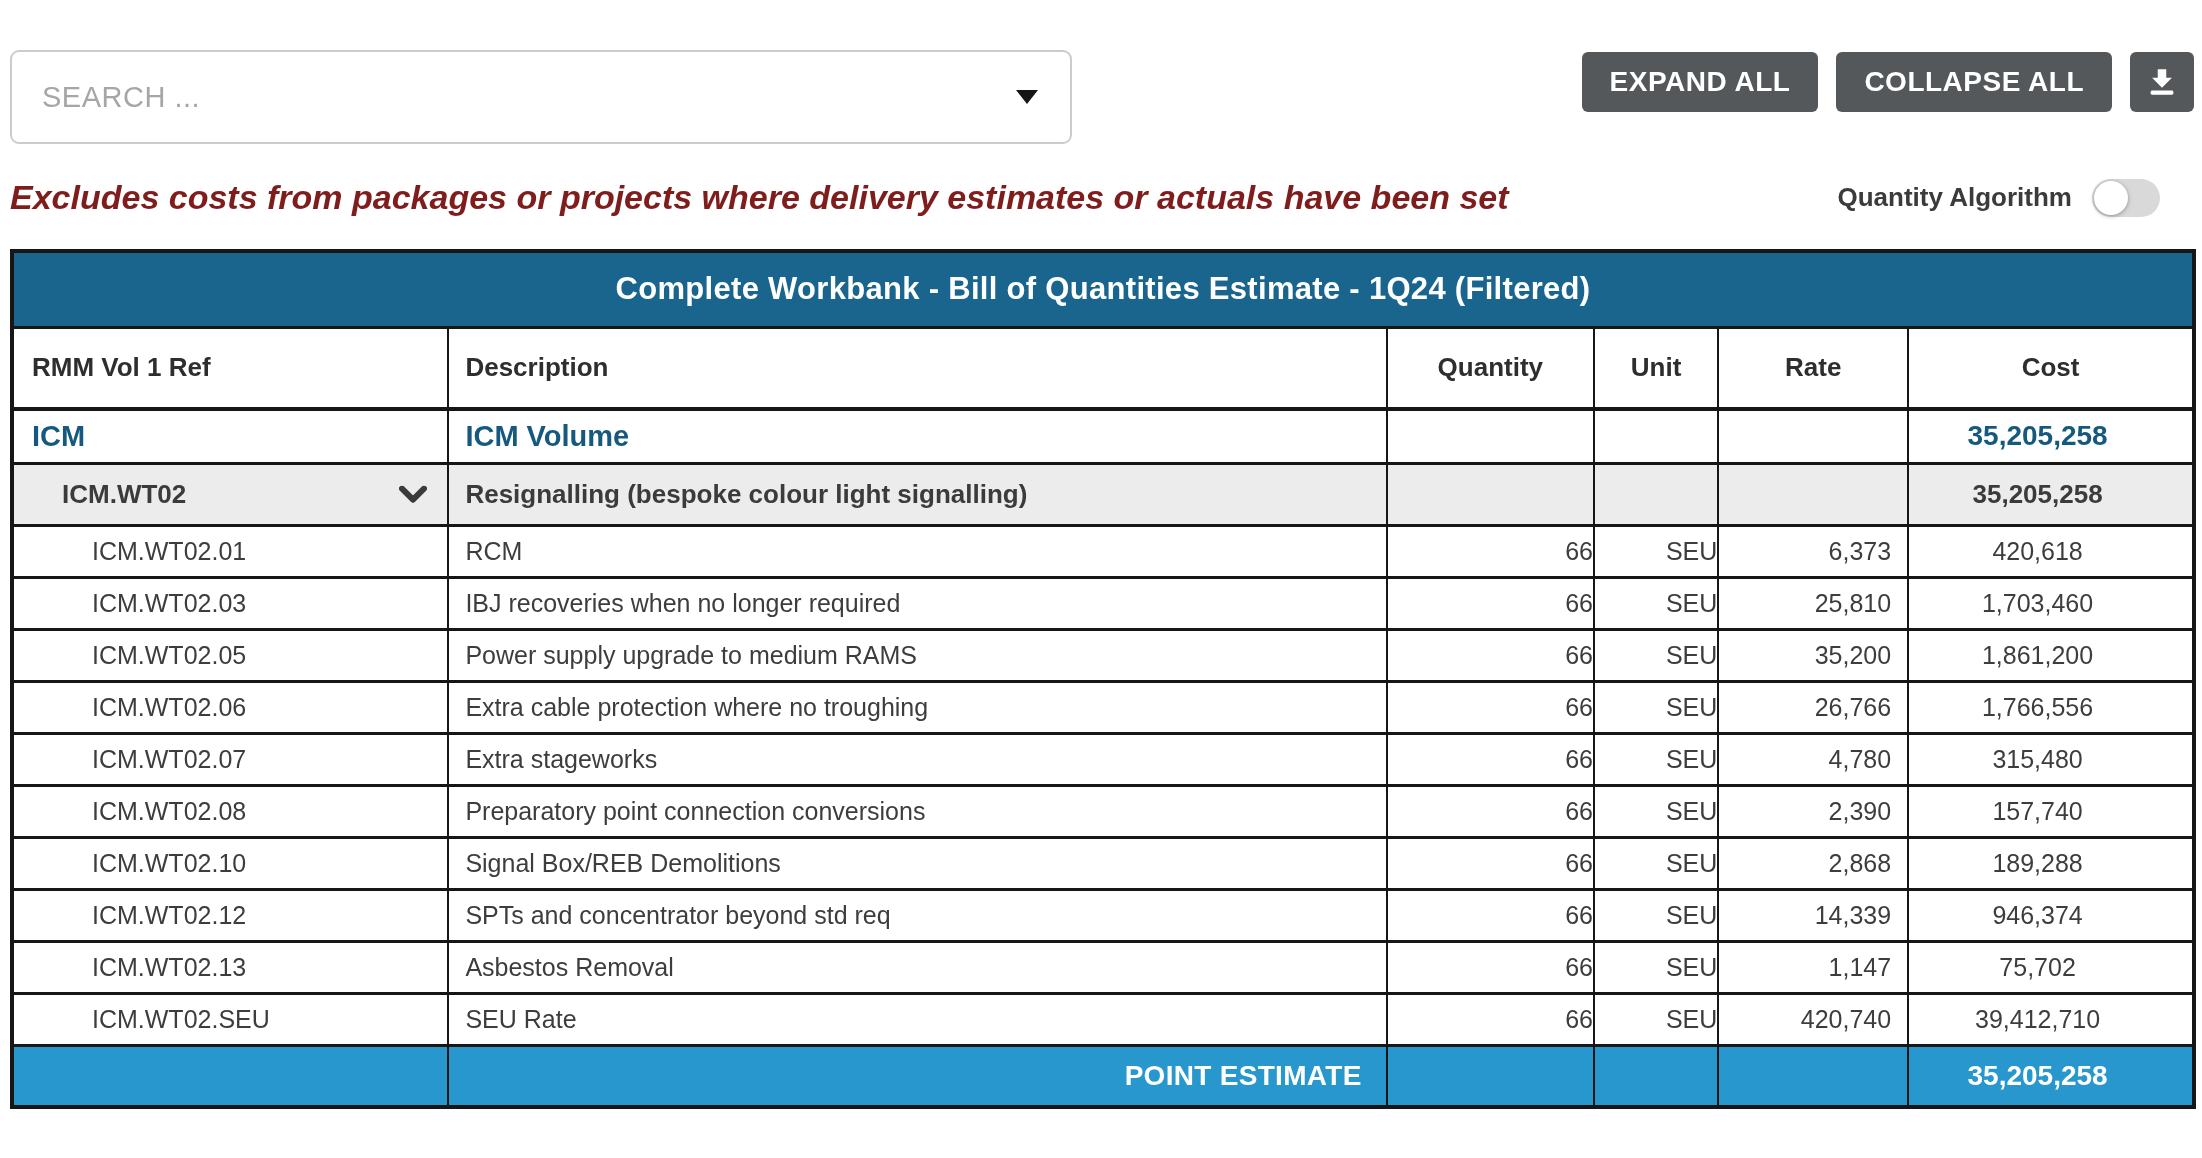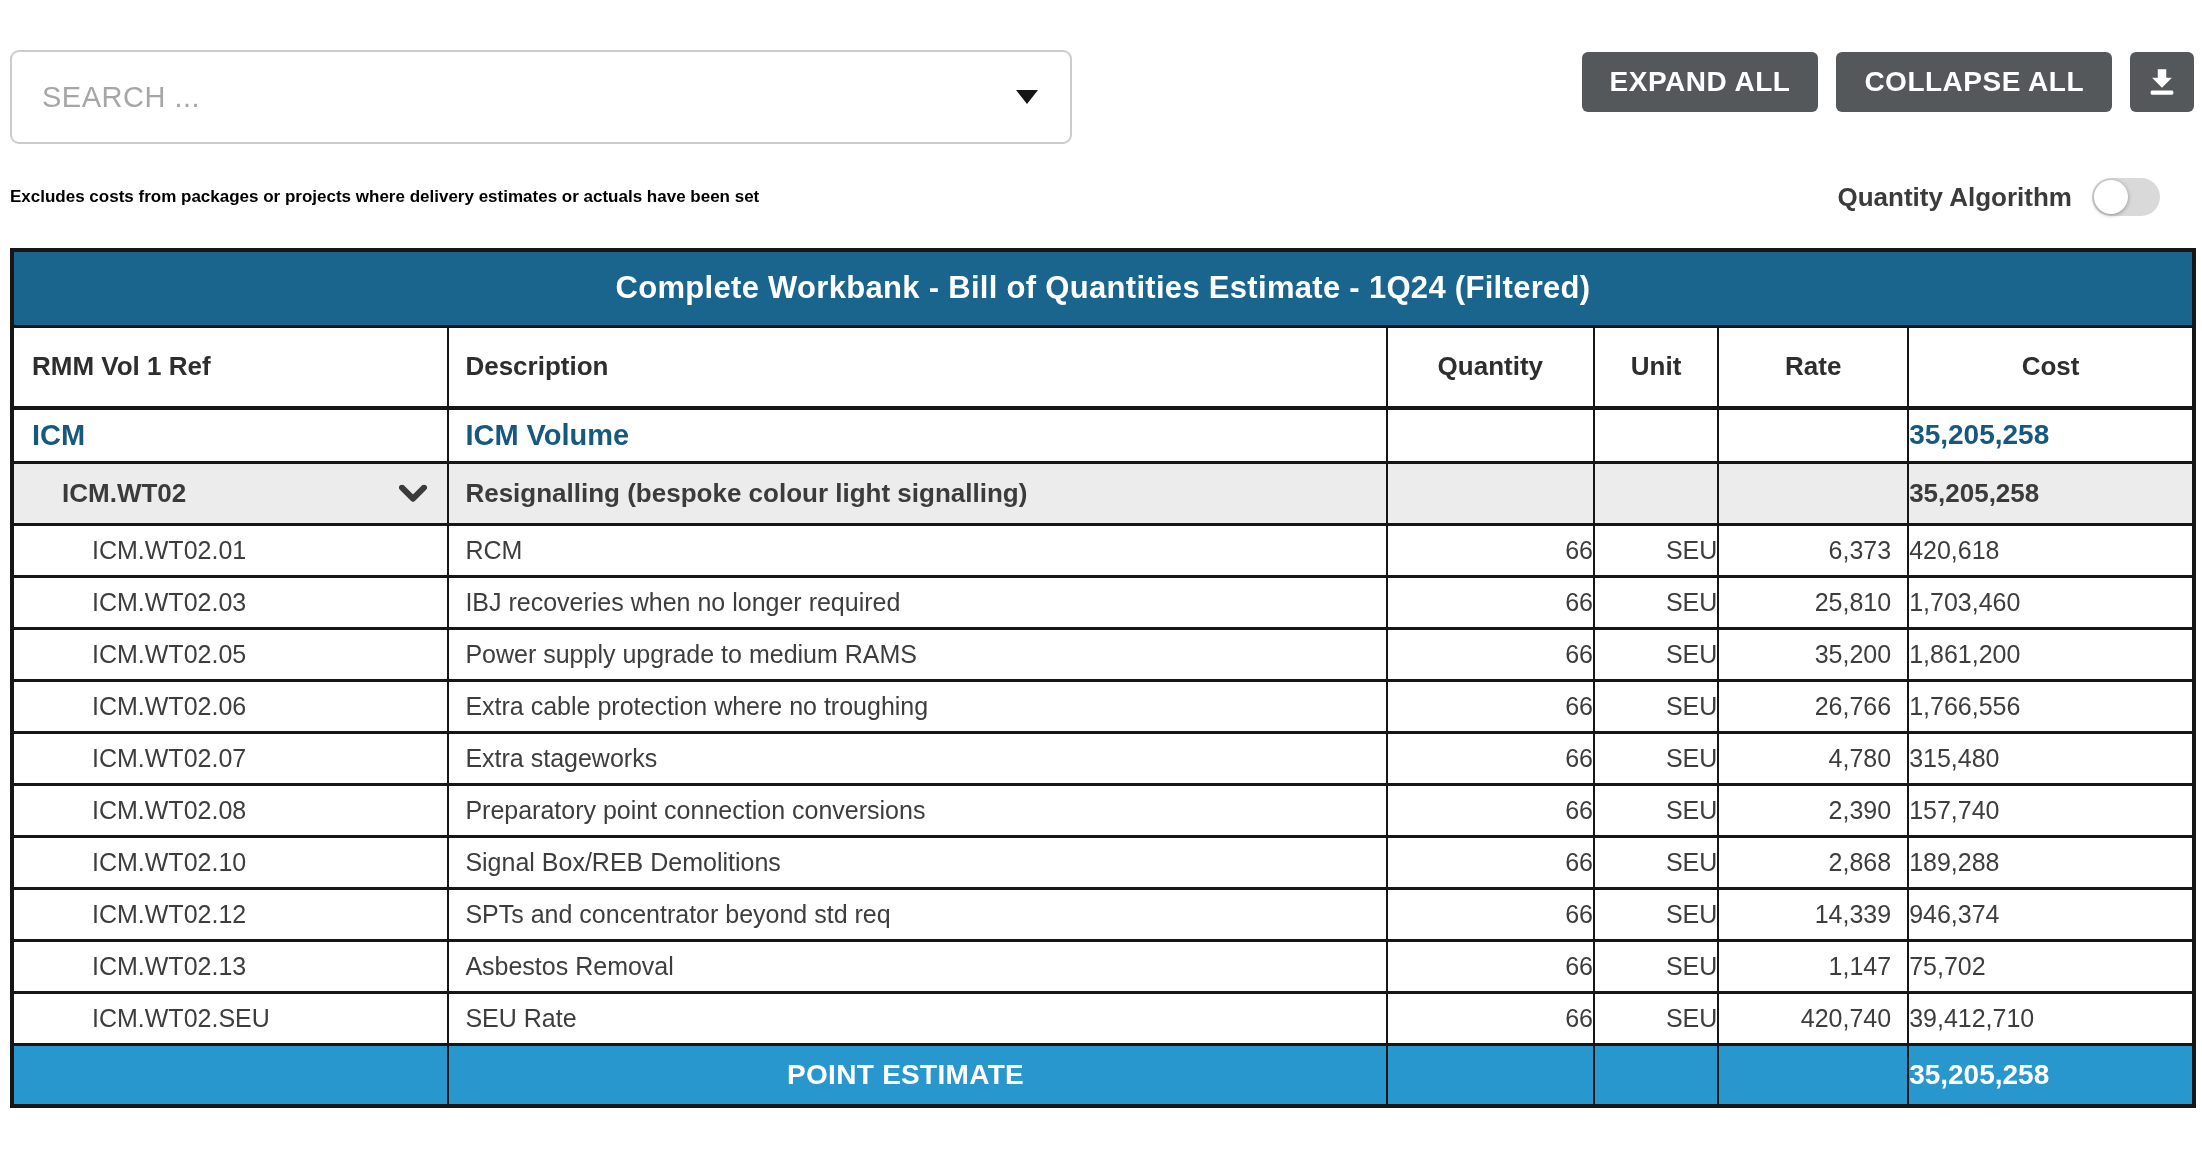--- a/index.html
+++ b/index.html
@@ -33,21 +33,21 @@
     background: #54585a; color: #ffffff;
     font-family: "Liberation Sans", sans-serif;
     font-weight: bold; font-size: 28px; letter-spacing: 0.5px;
     border: none; border-radius: 6px;
     height: 60px; padding: 0 28px; cursor: pointer;
   }
   .btn-icon { width: 64px; padding: 0; display: flex; align-items: center; justify-content: center; }
 
   
   .subbar { display: flex; justify-content: space-between; align-items: center; margin-top: 34px; padding-right: 34px; }
-  .note { font-weight: bold; font-size: 17px; color: #000000; }
+  .note { font-weight: bold; font-size: 34px; color: #7f1d1d; font-style: italic; }
   .qa { display: flex; align-items: center; gap: 20px; }
   .qa-label { font-weight: bold; font-size: 26px; color: #3b3b3b; }
   .toggle {
     width: 68px; height: 38px; background: #d9d9d9; border-radius: 19px;
     position: relative; cursor: pointer; flex: none;
   }
   .toggle .knob {
     position: absolute; left: 2px; top: 2px;
     width: 34px; height: 34px; background: #ffffff; border-radius: 50%;
     box-shadow: 0 1px 4px rgba(0,0,0,0.35);
@@ -75,36 +75,36 @@
     border-bottom-width: 4px;
   }
   th.h-ref { text-align: left; padding-left: 18px; }
   th.h-desc { text-align: left; padding-left: 16px; }
   th.h-c { }
 
   td.c-ref  { padding-left: 18px; }
   td.c-desc { padding-left: 16px; }
   td.c-qty, td.c-unit { text-align: right; padding-left: 36px; }
   td.c-rate { text-align: right; padding-right: 16px; }
-  td.c-cost { text-align: left; padding-right: 26px; }
+  td.c-cost { text-align: center; padding-right: 26px; }
 
   tr.group-row td { height: 54px; color: #16597f; font-weight: bold; font-size: 29px; background: #fff; }
   tr.group-row td.c-cost { font-size: 28px; }
 
   tr.subgroup-row td { height: 62px; background: #ececec; color: #3b3b3b; font-weight: bold; font-size: 26px; }
   tr.subgroup-row td.c-ref { padding-left: 48px; position: relative; cursor: pointer; }
   .chev { position: absolute; right: 20px; top: 50%; transform: translateY(-46%); display: inline-flex; }
 
   tr.data-row td { height: 52px; background: #ffffff; color: #3d3d3d; font-size: 25px; font-weight: normal; }
   tr.data-row td.c-ref { padding-left: 78px; }
 
   tr.footer-row td {
     height: 62px; background: #2797CE; color: #ffffff; font-weight: bold;
   }
-  td.f-label { text-align: center; padding-right: 24px; font-size: 28px; letter-spacing: 0.3px; }
+  td.f-label { text-align: right; padding-right: 24px; font-size: 28px; letter-spacing: 0.3px; }
   tr.footer-row td.c-cost { font-size: 28px; }
 </style>
 </head>
 <body>
 
 <div class="page">
 
   <div class="topbar">
     <div class="search-box">
       <span class="search-placeholder">SEARCH ...</span>

